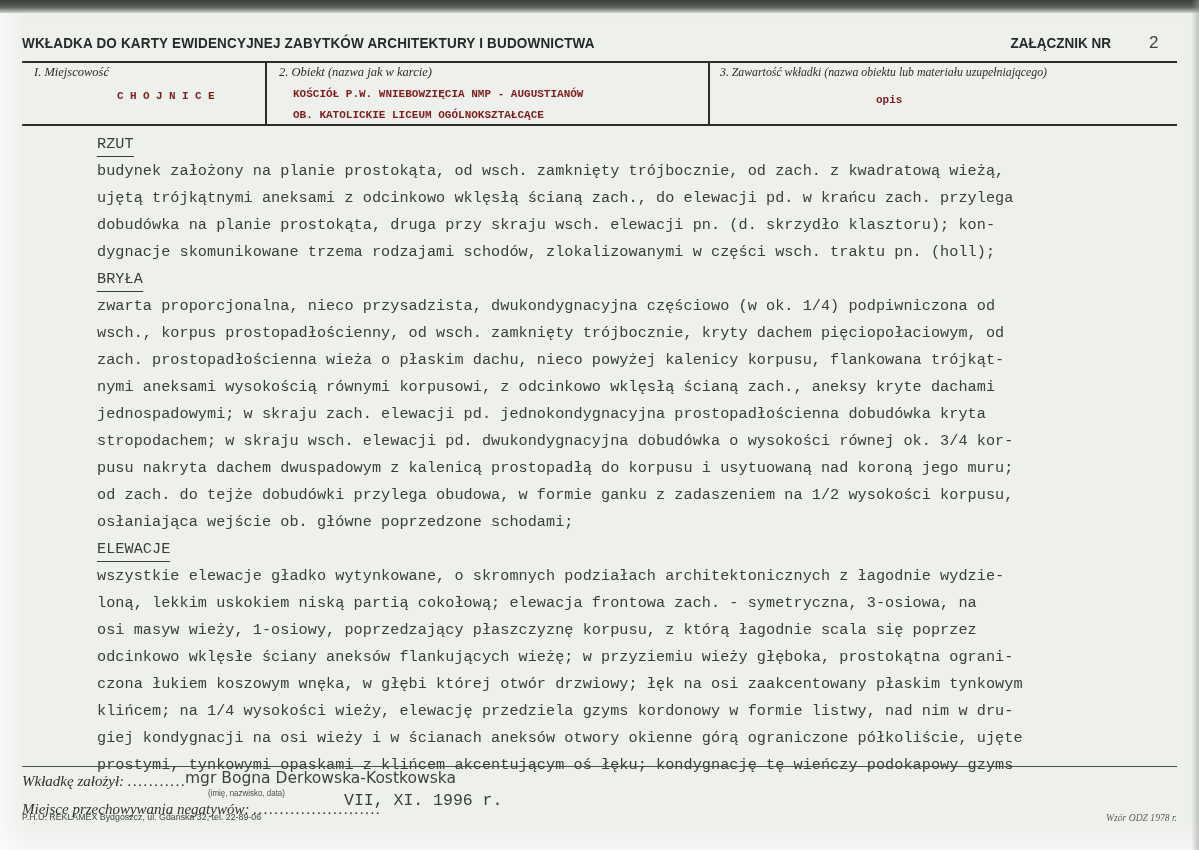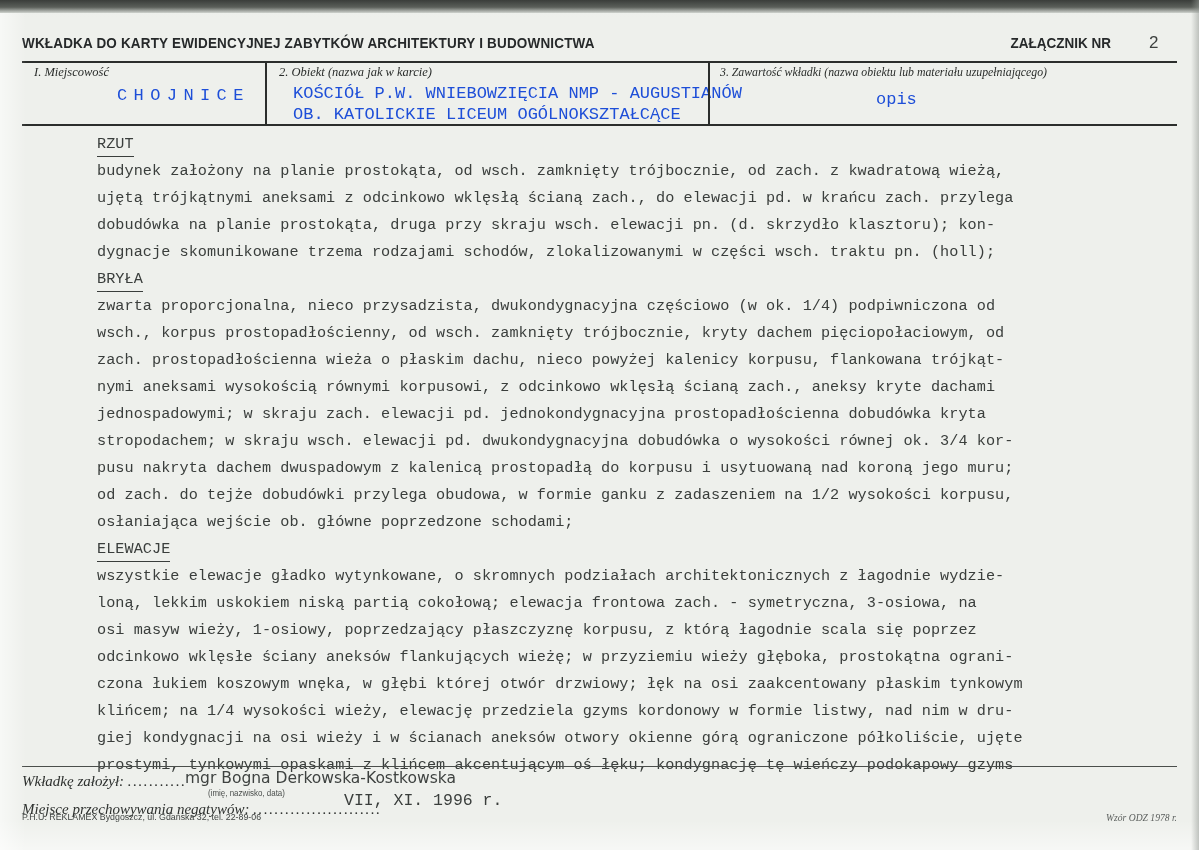--- a/index.html
+++ b/index.html
@@ -102,24 +102,25 @@
     font-style: italic;
     font-size: 12.5px;
     color: #2a2d2b;
     padding: 3px 0 0 12px;
     white-space: nowrap;
   }
   .tlabel-3 { font-size: 11.8px; padding-left: 10px; }
 
   .tval {
     font-family: "Liberation Mono", monospace;
-    font-size: 17px;
-    color: #1d4ed8;
+    font-size: 11px;
+    color: #7f1d1d;
     white-space: pre;
     line-height: 20px;
+    font-weight: bold;
   }
   .tval-city {
     position: absolute; left: 95px; top: 24px;
     letter-spacing: 6.4px;
     z-index: 5;
   }
   .tval-obj {
     position: absolute; left: 26px; top: 22px;
     line-height: 20.5px;
   }

